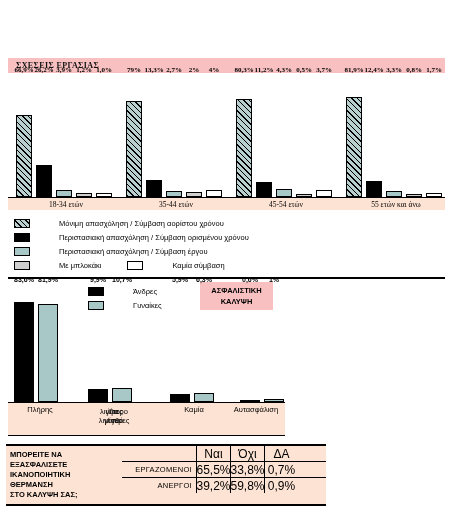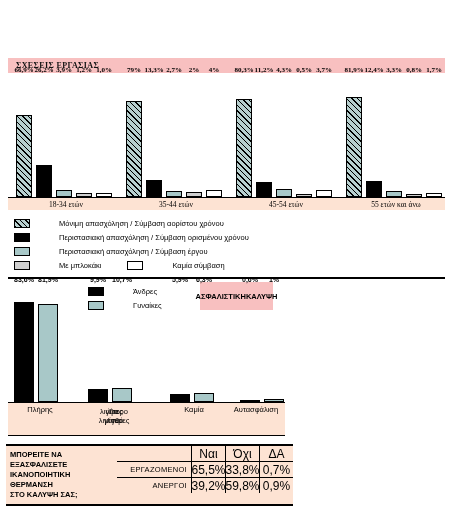--- a/index.html
+++ b/index.html
@@ -73,41 +73,41 @@
 
   
   #divider-mid { left: 8px; top: 277px; width: 437px; height: 2px; }
 
   
   #sec-insurance { left: 8px; top: 282px; width: 437px; }
 
   .ins-badge {
     position: absolute; left: 192px; top: 0; width: 73px; height: 28px;
     background: #f8c0c0; color: #000; font-size: 7.5px; font-weight: bold;
-    display: flex; flex-direction: row; align-items: center;
+    display: flex; flex-direction: column; align-items: center;
     justify-content: center; line-height: 11px; text-align: right;
   }
   .ins-legend { position: absolute; left: 80px; top: 2px; }
 
   .chart2-plot { position: relative; height: 118px; margin-top: 2px; }
   .bar2 { width: 20px; border: 1px solid #000; }
   .m-men { background: #000; }
   .m-women { background: #a8c8c8; }
 
   .axis-band2 {
     background: #fde3d3; height: 34px; position: relative;
     border-top: 1px solid #000; border-bottom: 1px solid #000;
   }
   .axis-band2 span {
     position: absolute; top: 2px; font-size: 7.5px; color: #000;
     transform: translateX(-50%); text-align: center; line-height: 9px;
   }
 
   
-  #sec-heating { left: 6px; top: 444px; width: 287px;
+  #sec-heating { left: 6px; top: 444px; width: 320px;
                  border-top: 2px solid #000; border-bottom: 2px solid #000;
                  background: #fde3d3; }
   .tbl { display: flex; }
   .tbl-q {
     width: 116px; padding: 4px 2px 4px 4px;
     font-size: 7.5px; font-weight: bold; line-height: 10px; color: #000;
   }
   .tbl-grid { flex: 1; }
   .tr { display: flex; height: 16px; align-items: center; }
   .tr-head { height: 15px; }

